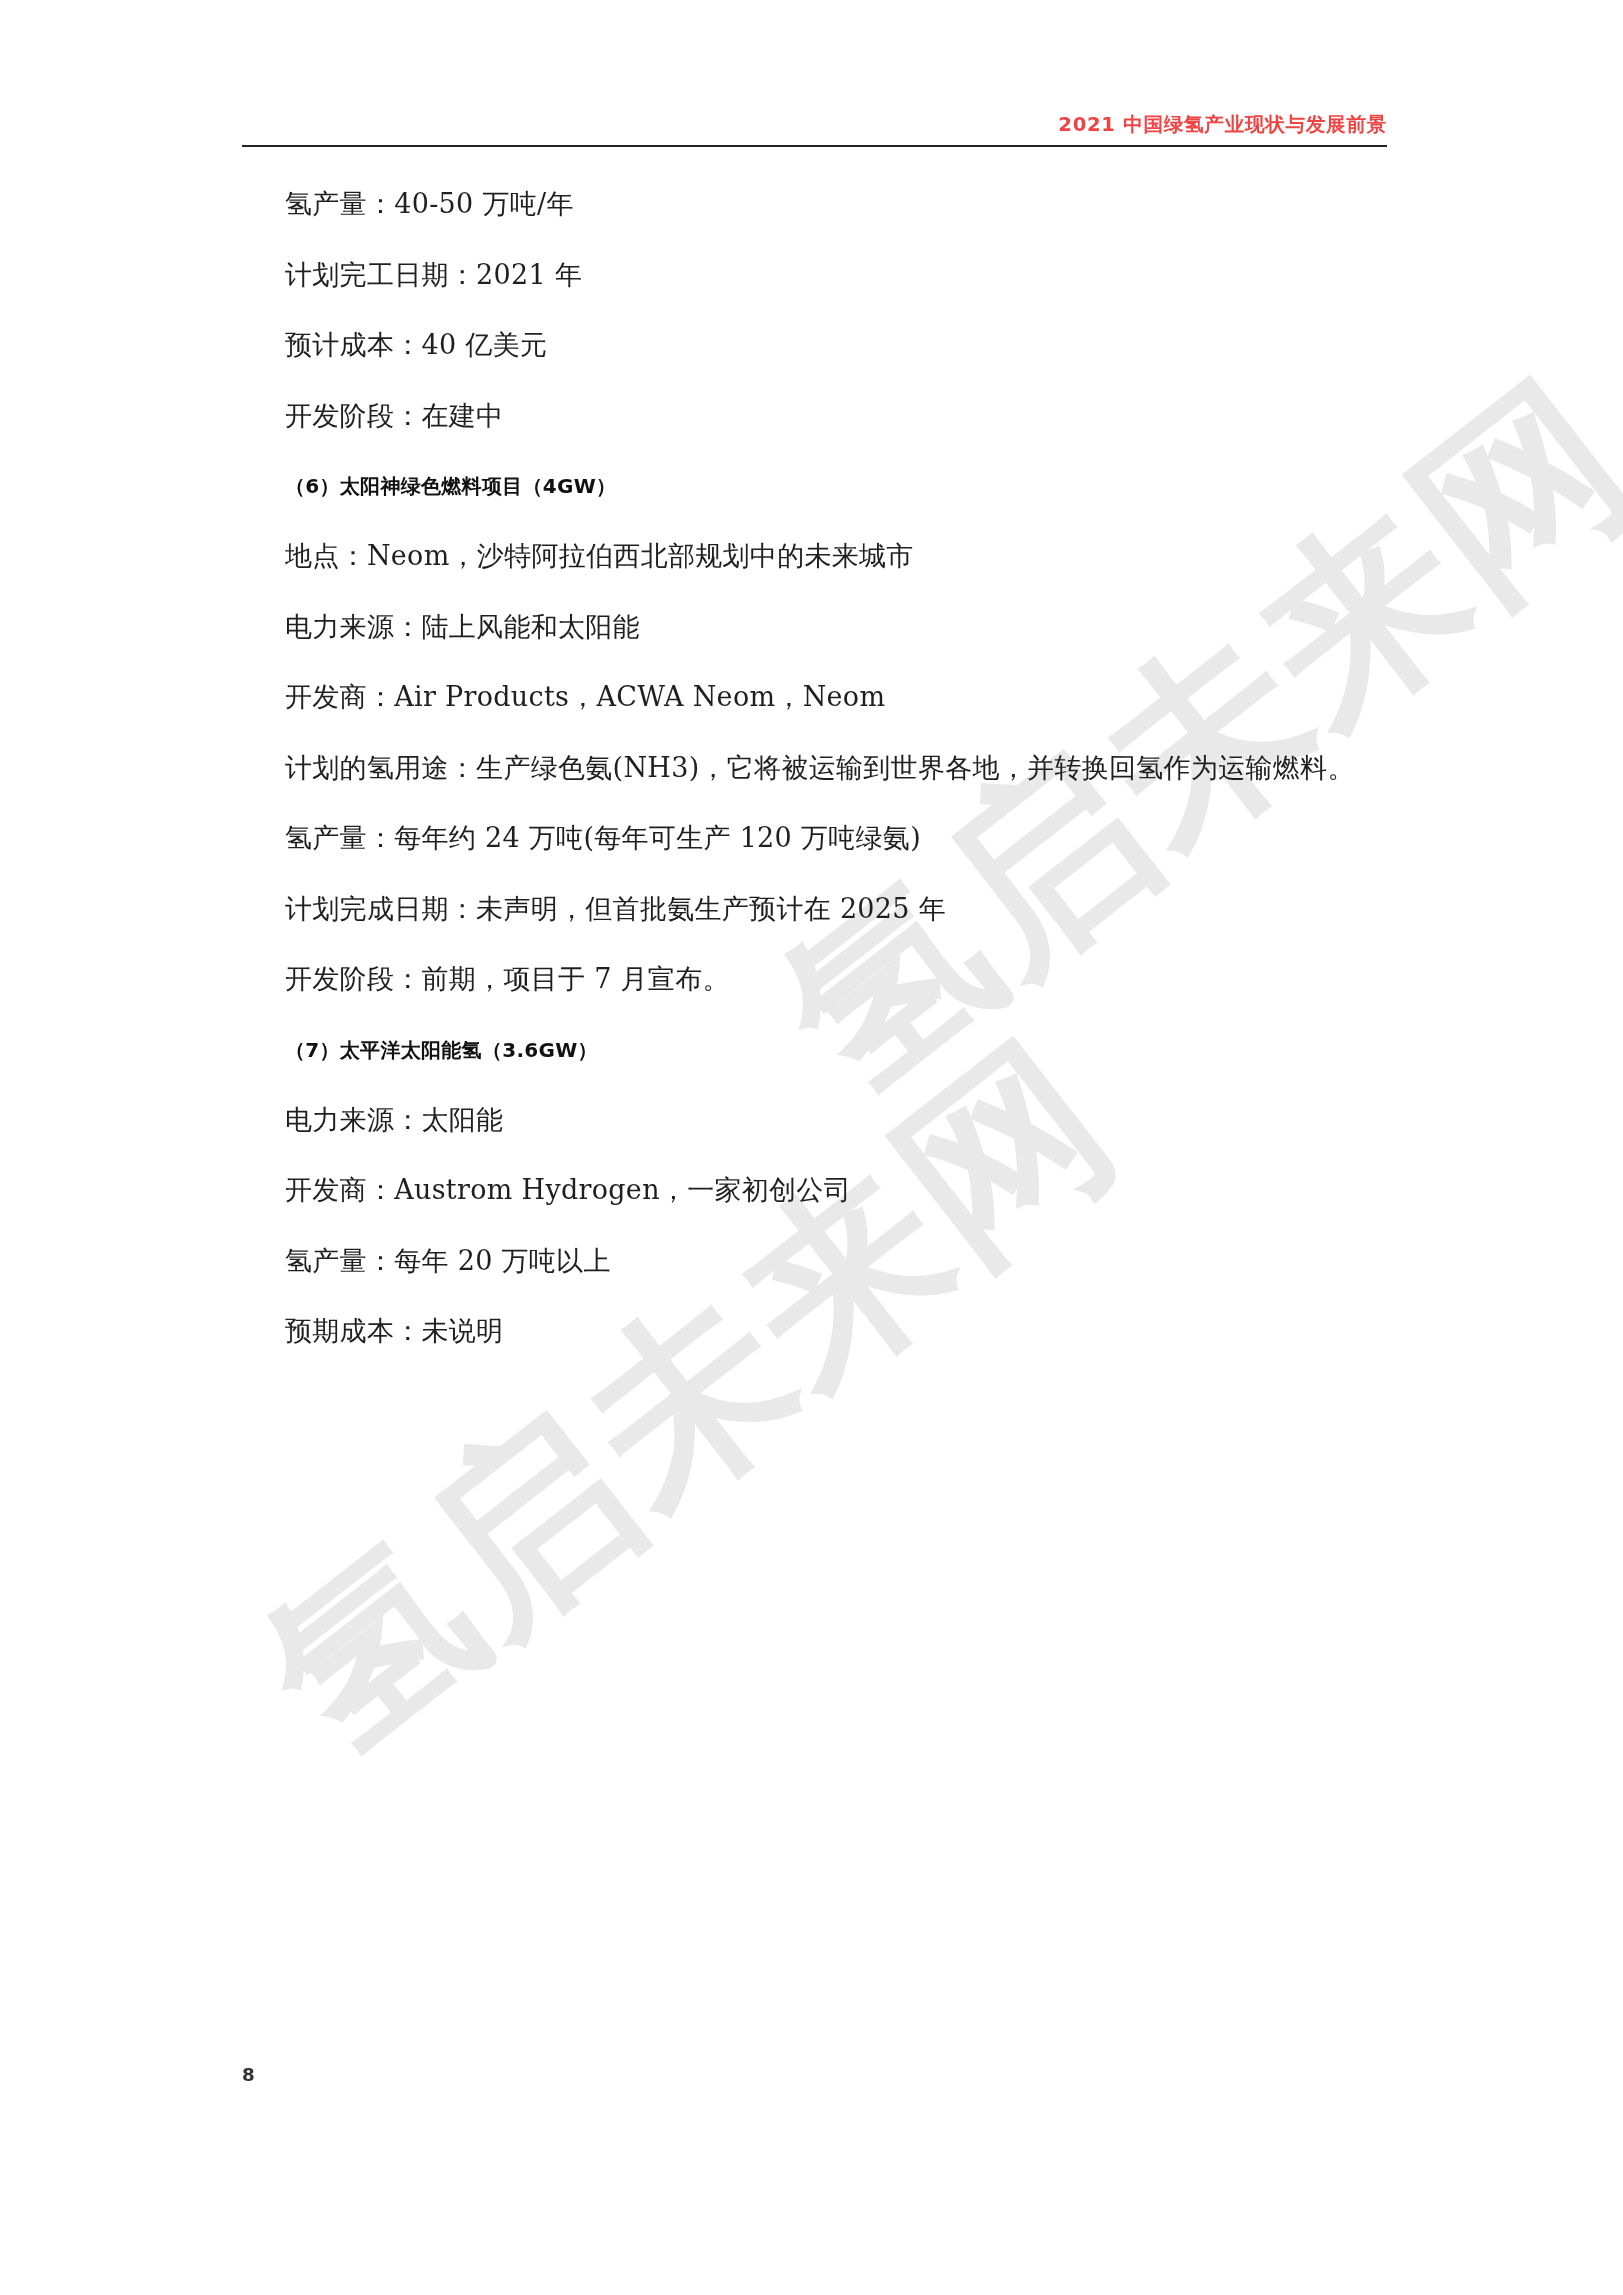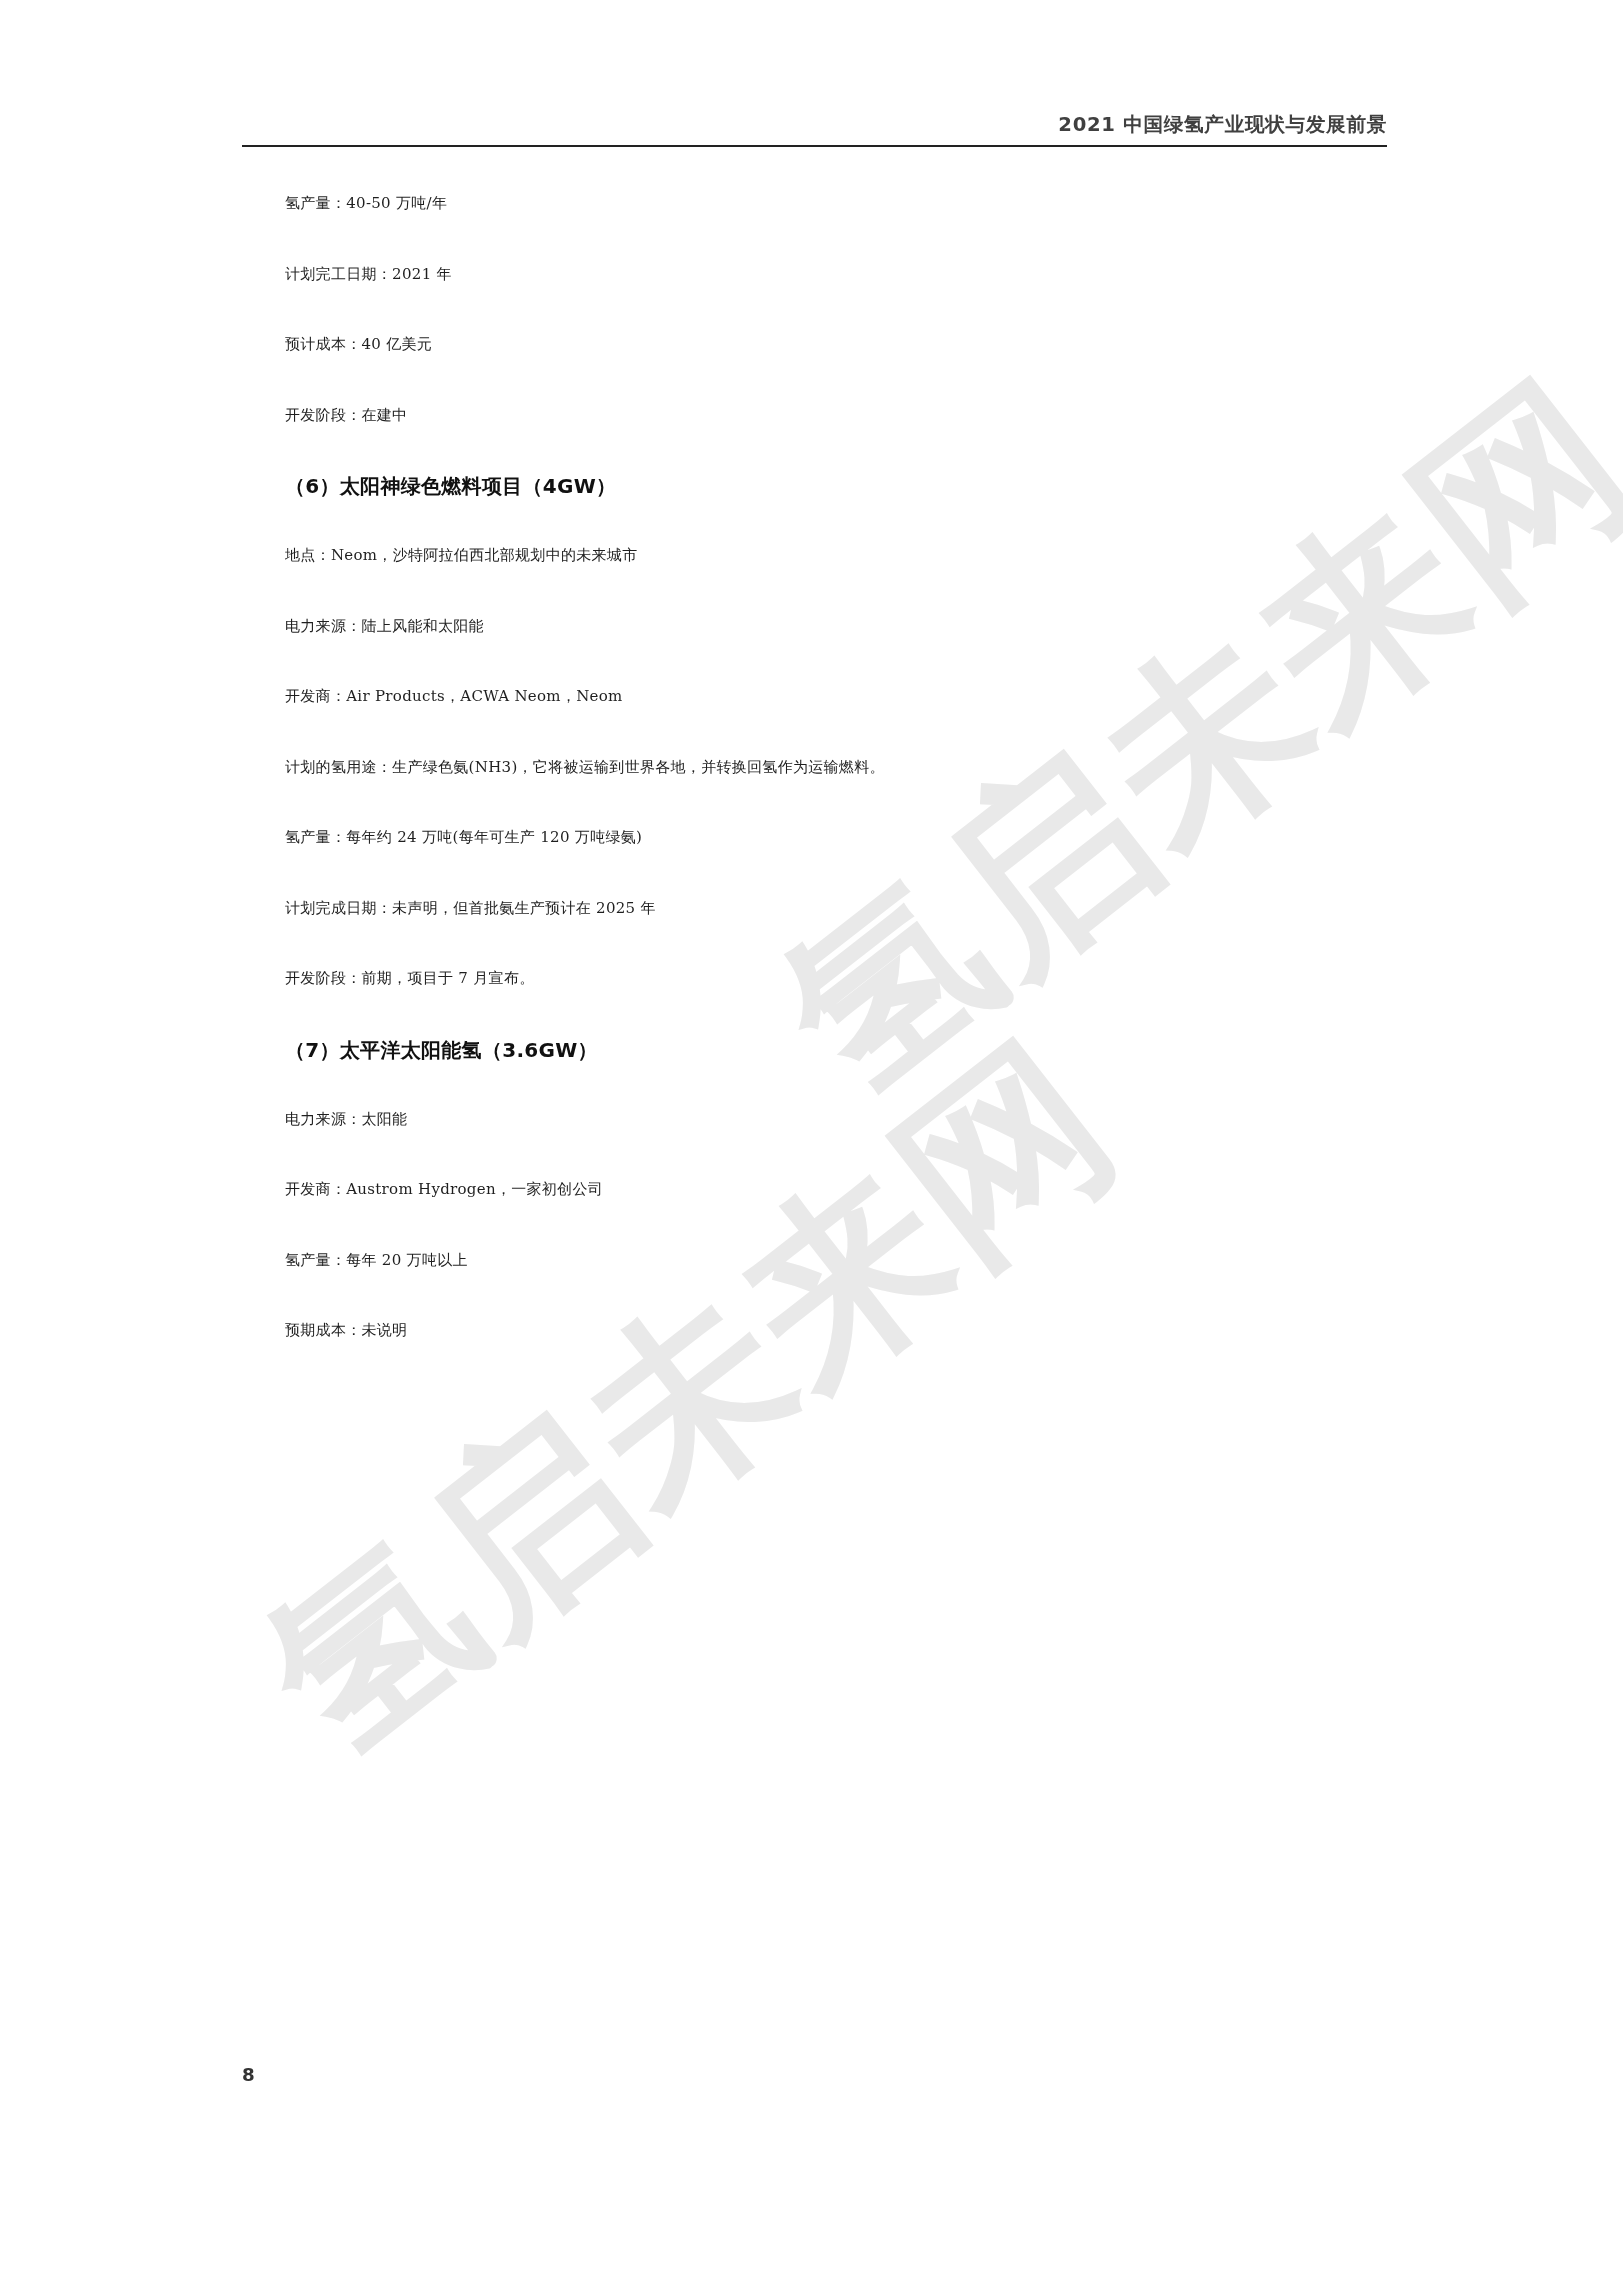--- a/index.html
+++ b/index.html
@@ -56,42 +56,42 @@
   
   .header {
     position: absolute;
     left: 242px;
     top: 111px;
     width: 1145px;
     text-align: right;
     font-family: "DejaVu Sans", sans-serif;
     font-weight: bold;
     font-size: 19.6px;
-    color: #404040;
+    color: #ef4444;
     letter-spacing: 0.7px;
   }
   .header-rule {
     position: absolute;
     left: 242px;
     top: 145px;
     width: 1145px;
     height: 2px;
     background: #222222;
   }
 
   
   .body {
     position: absolute;
     left: 242px;
     top: 190px;
     width: 1151px;
   }
   .para {
     font-family: "DejaVu Serif", serif;
-    font-size: 15px;
+    font-size: 27px;
     line-height: 27.5px;
     color: #1f1f1f;
     margin: 0 0 43px 0;
     text-indent: 43px;
     letter-spacing: 0.3px;
   }
   .heading {
     font-family: "DejaVu Sans", sans-serif;
     font-weight: bold;
     font-size: 20px;

